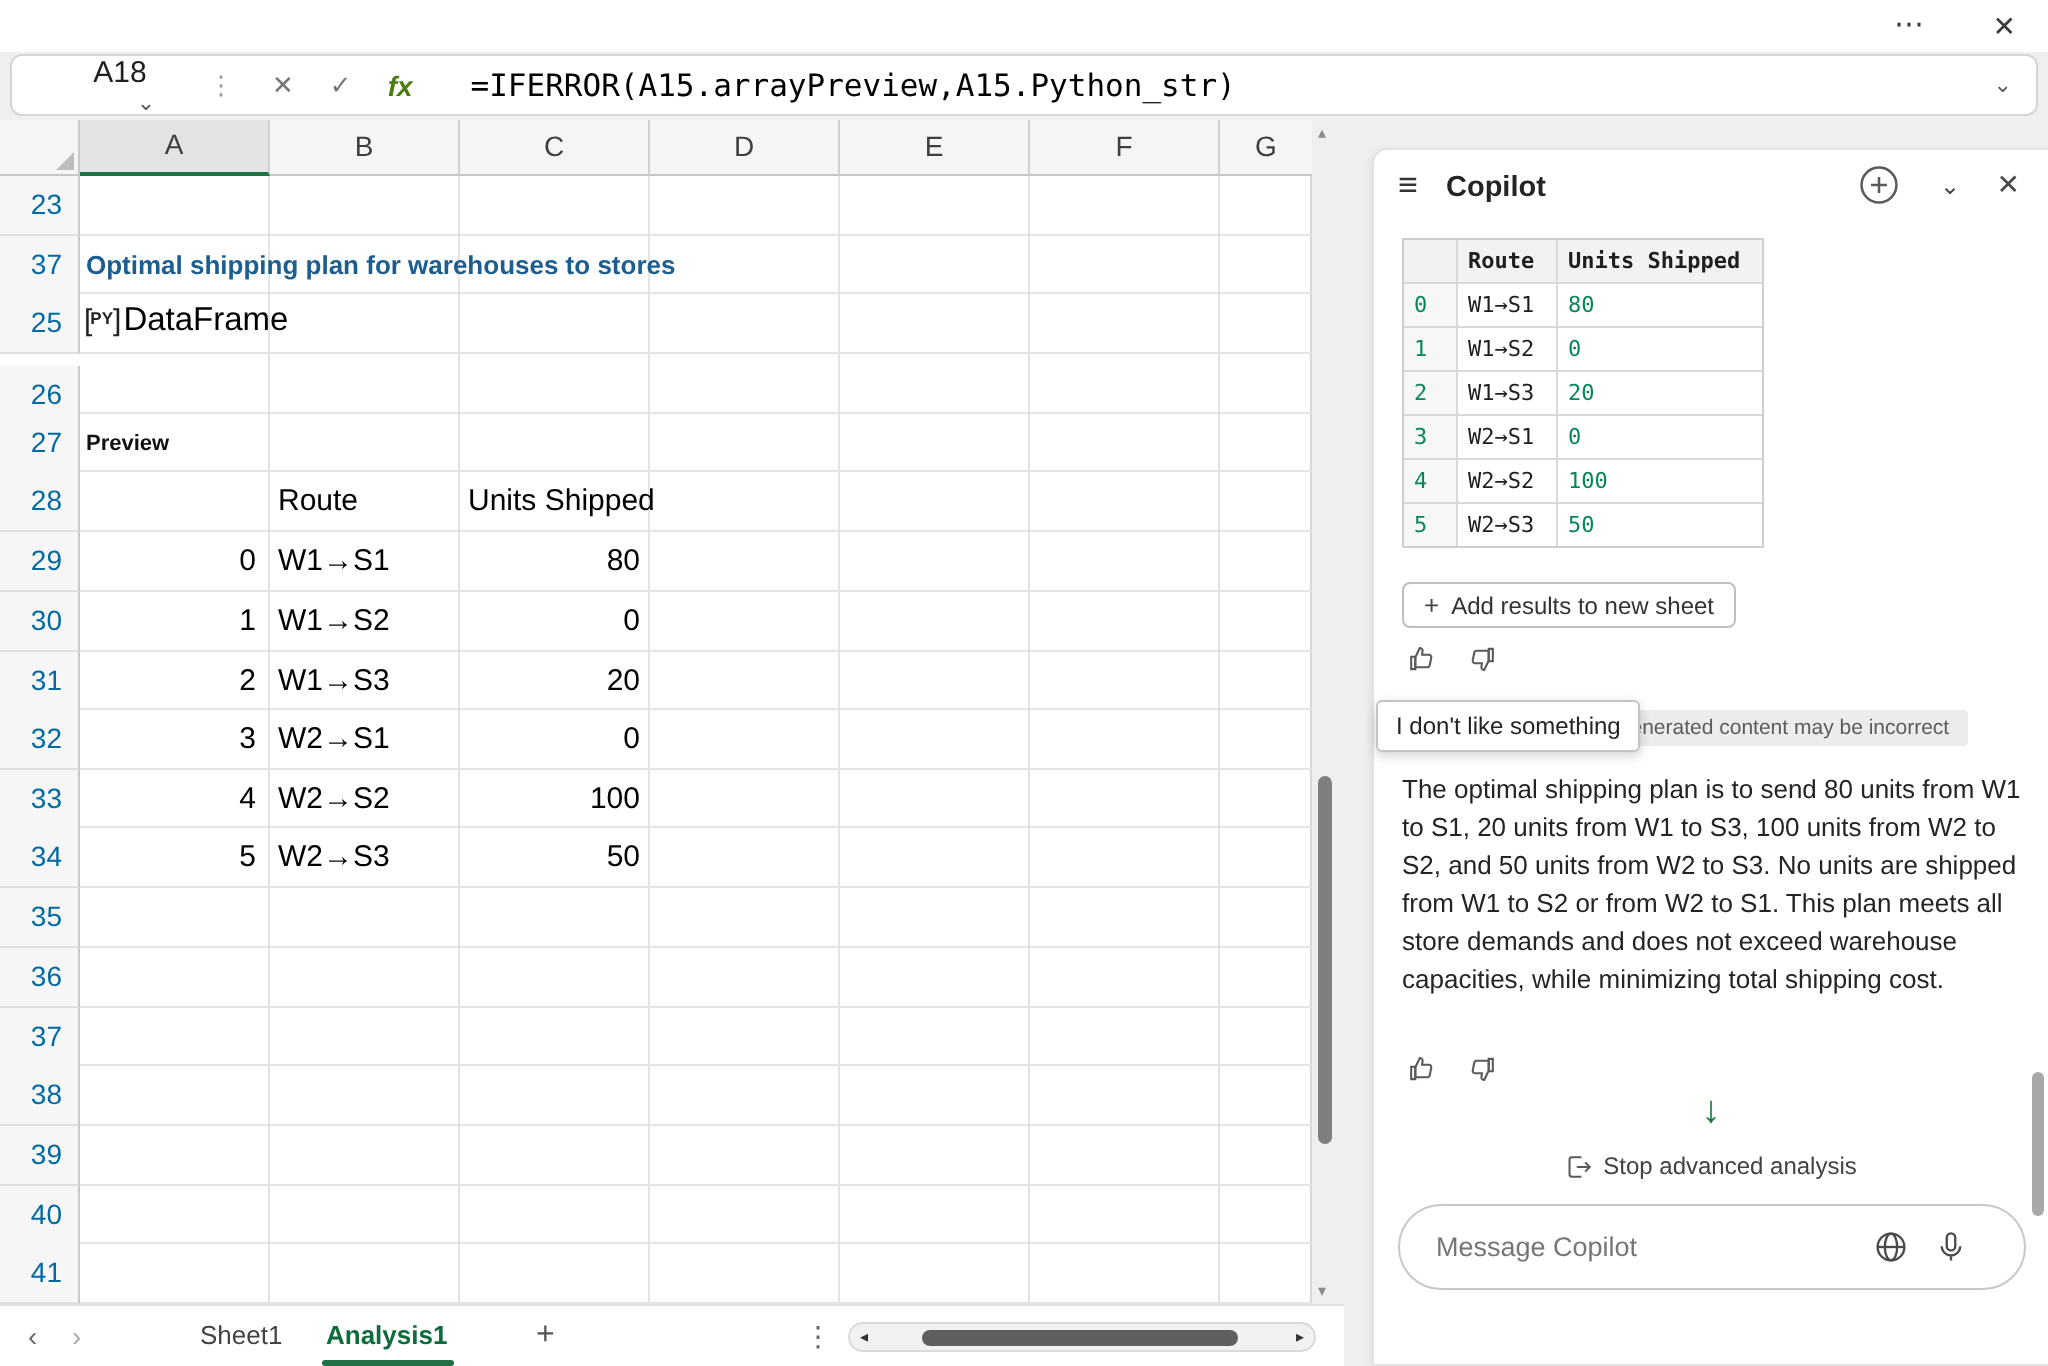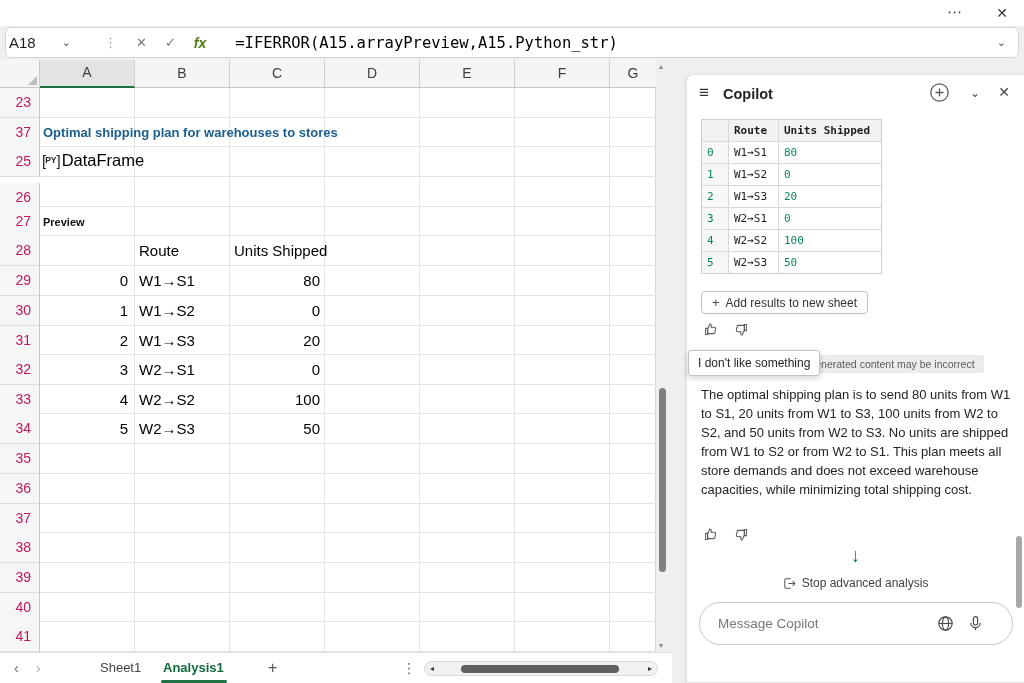--- a/index.html
+++ b/index.html
@@ -9,39 +9,39 @@
 
   
   .titlebar { position:absolute; top:0; left:0; right:0; height:26px; background:#ffffff; }
   .win-btn { position:absolute; top:3px; font-size:15px; color:#3a3a3a; cursor:default; }
   .win-btn.more { right:62px; }
   .win-btn.close { right:16px; font-size:14px; top:5px; }
 
   
   .formulabar { position:absolute; top:27px; left:5px; right:5px; height:31px; background:#fff;
     border:1px solid #d5d5d5; border-radius:6px; display:flex; align-items:center; }
-  .namebox { display:flex; align-items:center; width:96px; padding-left:3px; font-size:15px; color:#1e1e1e; }
+  .namebox { display:flex; align-items:center; width:96px; padding-left:12px; font-size:15px; color:#1e1e1e;flex-direction:column; }
   .nb-chev { margin-left:26px; font-size:11px; color:#555; }
   .fb-dots { color:#9a9a9a; font-size:13px; margin:0 10px 0 2px; }
   .fb-ico { color:#767676; font-size:13px; margin:0 9px; }
   .fb-ico.fx { font-family:Liberation Sans, sans-serif; font-style:italic; font-weight:700; font-size:14px; color:#4d7c0f; }
   .fb-text { flex:1; margin-left:20px; font-family:"DejaVu Sans Mono",monospace; font-size:15.5px; color:#000; white-space:nowrap; overflow:hidden; }
   .fb-expand { font-size:11px; color:#555; margin-right:12px; }
 
   
   .sheet { position:absolute; left:0; top:60px; width:656px; height:592px; background:#fff; border-right:1px solid #d8d8d8; }
   .corner { position:absolute; left:0; top:0; width:40px; height:28px; background:#f5f5f5;
     border-right:1px solid #c9c9c9; border-bottom:1px solid #c6c6c6; }
   .corner .tri { position:absolute; right:2px; bottom:2px; width:0; height:0;
     border-style:solid; border-width:0 0 9px 9px; border-color:transparent transparent #bdbdbd transparent; }
   .ch { position:absolute; top:0; height:28px; background:#f5f5f5; border-right:1px solid #cfcfcf;
     border-bottom:1px solid #c6c6c6; text-align:center; line-height:26px; font-size:14px; color:#3f3f3f; }
   .ch.sel { background:#e3e3e3; border-bottom:2px solid #1e7145; line-height:24px; }
   .rh { position:absolute; left:0; width:40px; height:30px; background:#f6f6f6; border-right:1px solid #c9c9c9;
-    border-bottom:1px solid #dedede; font-size:14px; color:#be185d; text-align:right; padding-right:8px; line-height:29px; }
+    border-bottom:1px solid #dedede; font-size:14px; color:#0369a1; text-align:right; padding-right:8px; line-height:29px; }
   .hline { position:absolute; left:40px; width:616px; height:1px; background:#e4e4e4; }
   .vline { position:absolute; top:28px; width:1px; height:564px; background:#e4e4e4; }
   .cell { position:absolute; height:30px; line-height:30px; font-size:15px; color:#000; white-space:nowrap; }
   .cell.title { font-size:13px; font-weight:700; color:#1b5e8f; }
   .cell.small { font-size:11px; font-weight:700; color:#111; }
   .cell.num { text-align:right; }
   .pybadge { font-size:15px; color:#222; letter-spacing:-1px; }
   .pybadge .py { font-size:8.5px; font-weight:700; letter-spacing:0; position:relative; top:-3px; }
   .dfname { font-size:16.5px; color:#000; margin-left:2px; }
   .vscroll { position:absolute; left:656px; top:60px; width:15px; height:592px; }

